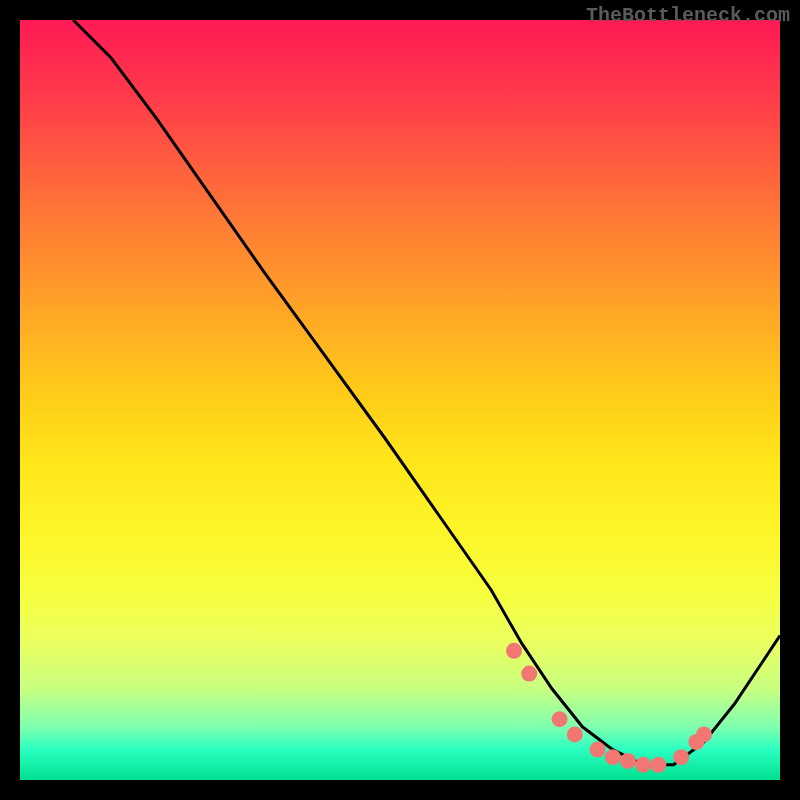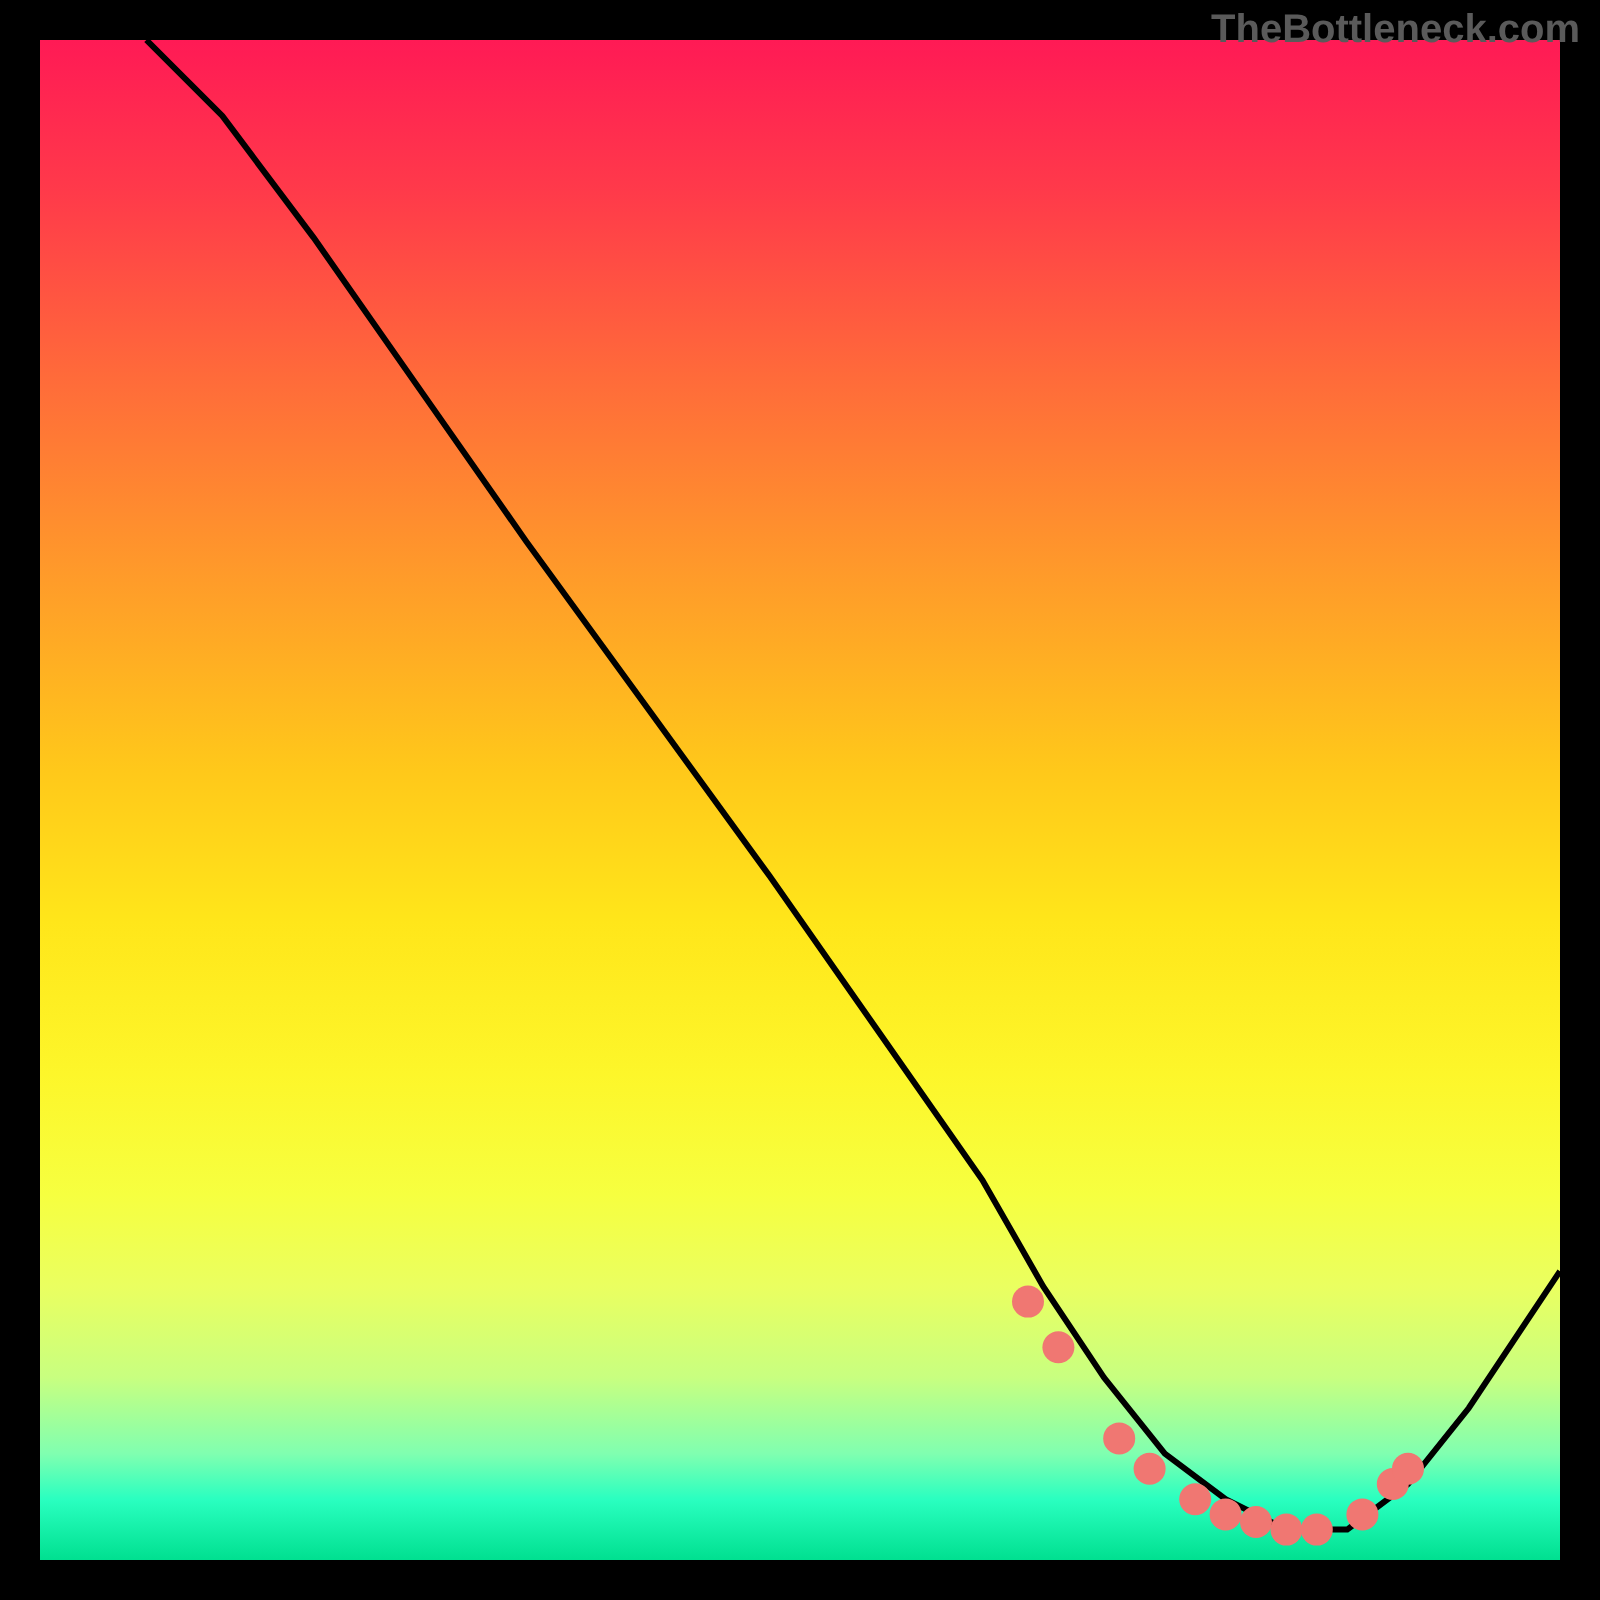--- a/index.html
+++ b/index.html
@@ -18,20 +18,21 @@
     background: #000;
   }
   .watermark {
     position: absolute;
     top: 4px;
     right: 10px;
     color: #5a5a5a;
     font-size: 20px;
     font-weight: bold;
     z-index: 5;
+    font-family: Liberation Mono, monospace;
   }
   .plot-area {
     position: absolute;
     left: 20px;
     top: 20px;
     width: 760px;
     height: 760px;
     background: linear-gradient(to bottom,
       #ff1a55 0%,
       #ff3a4a 10%,

